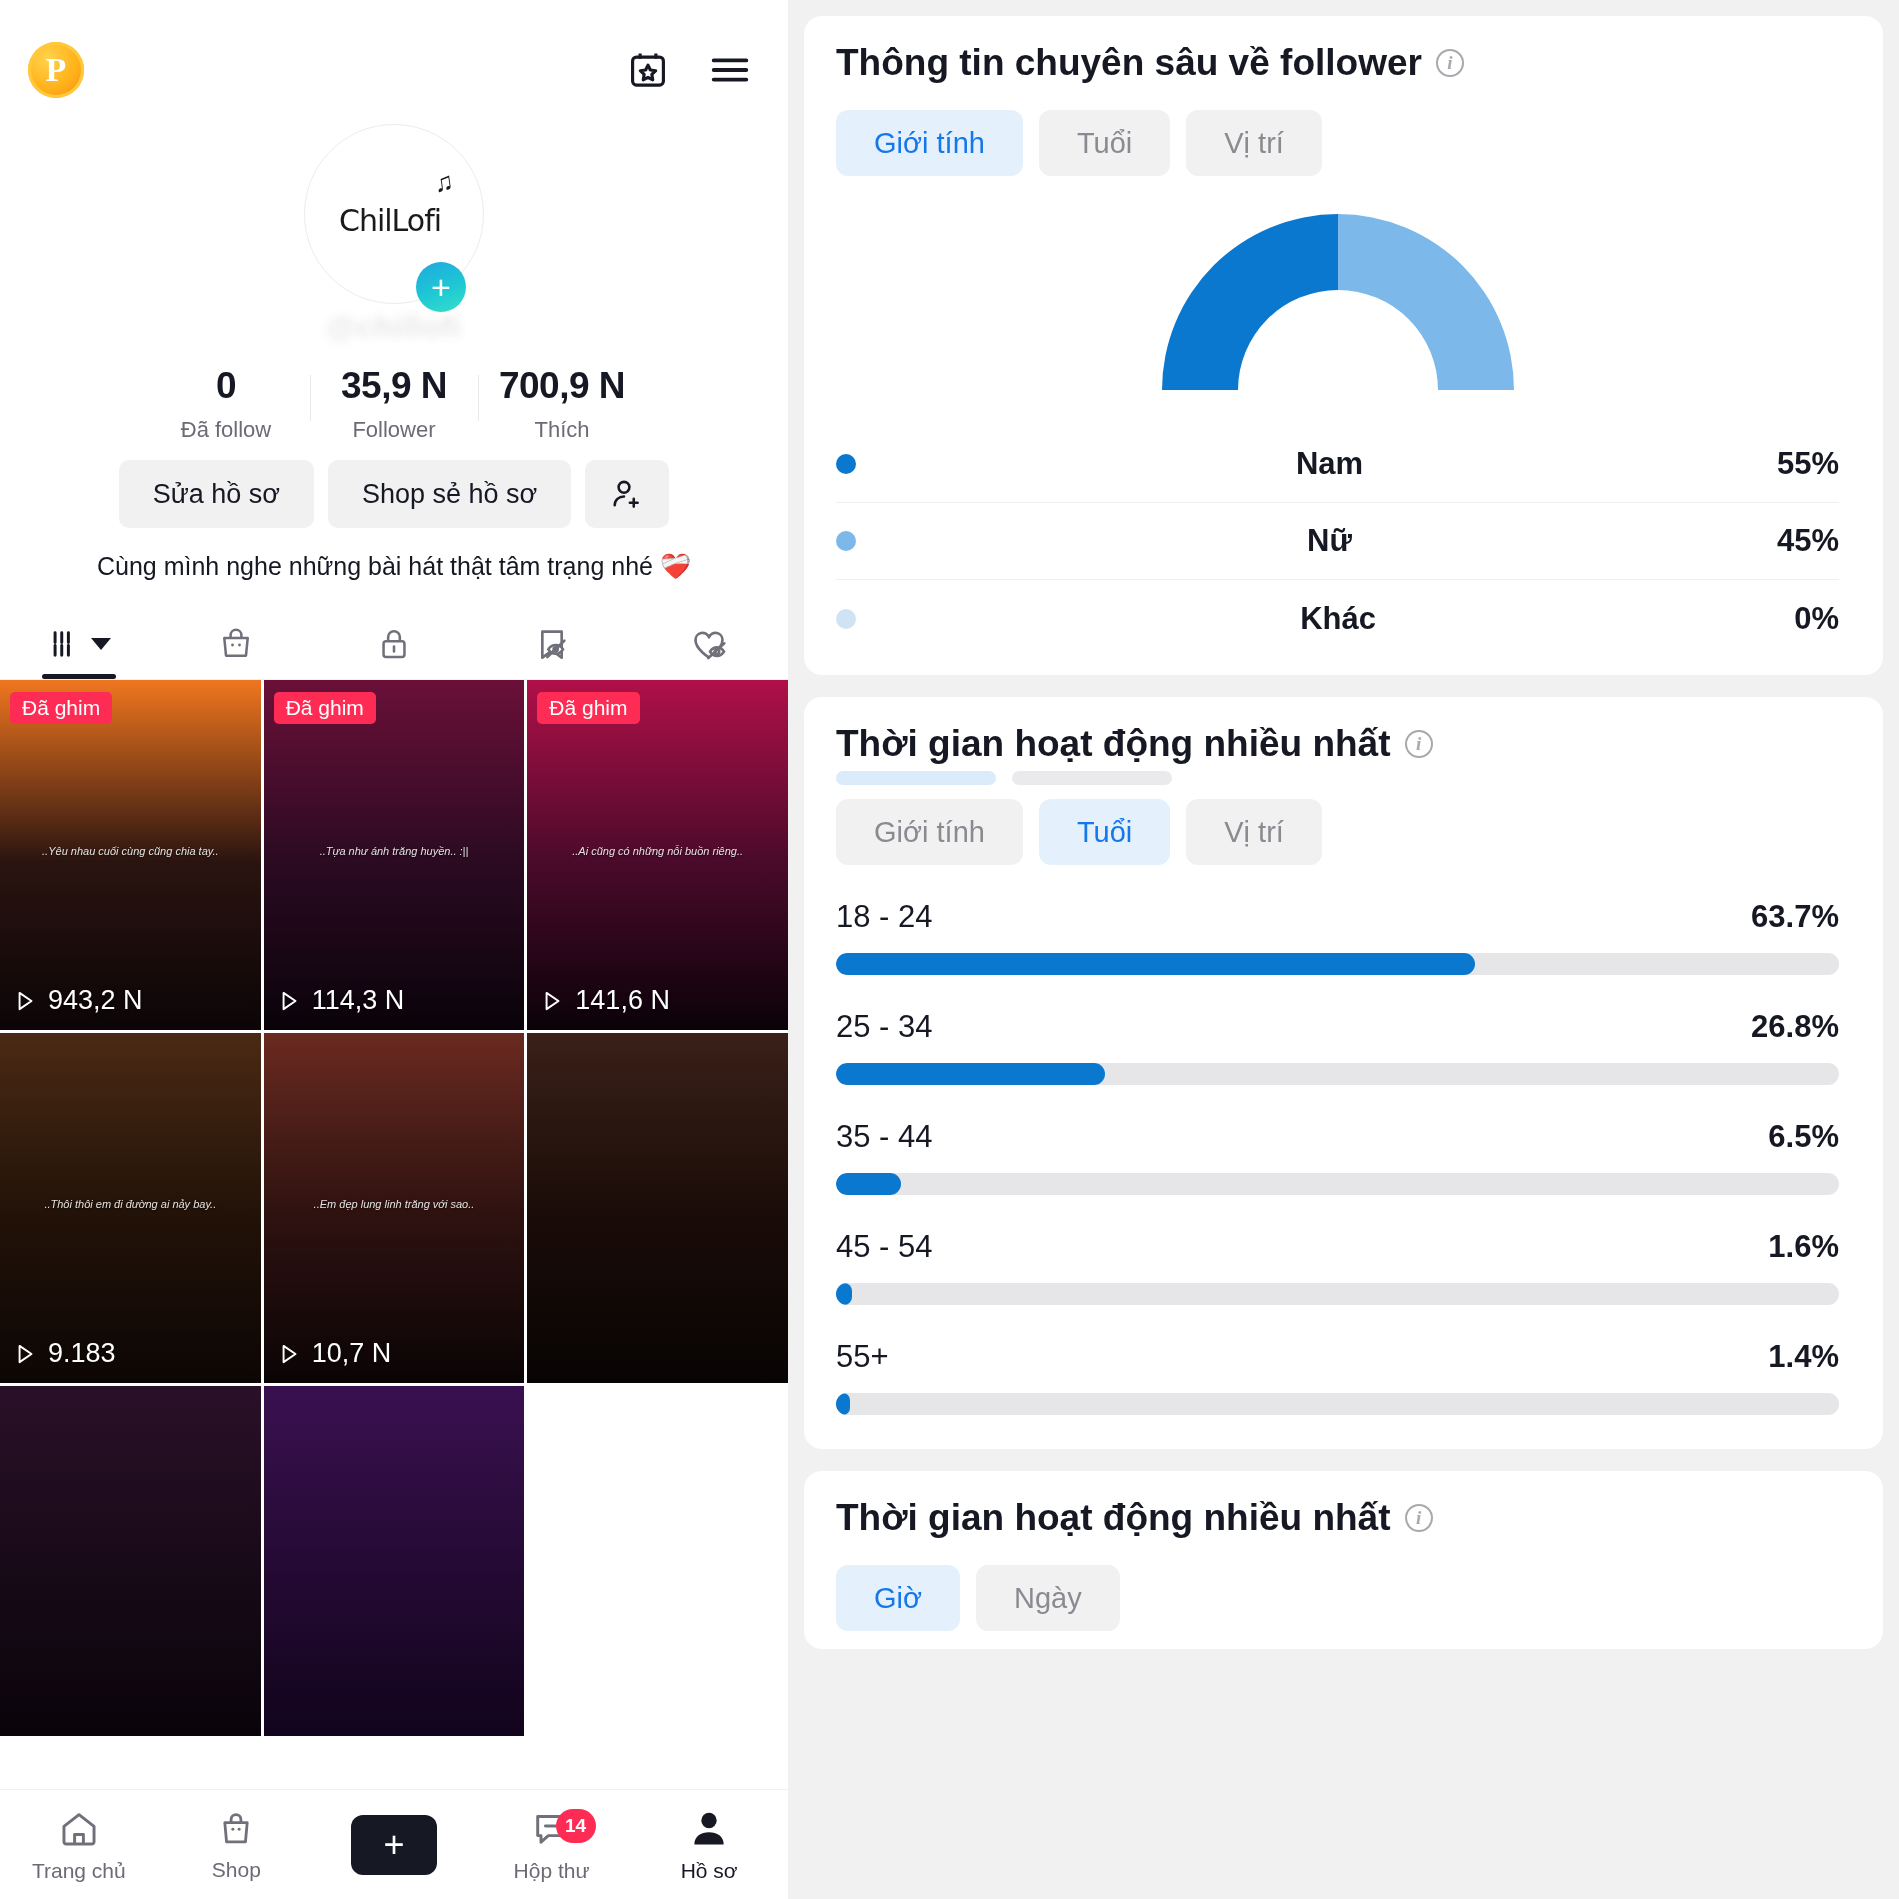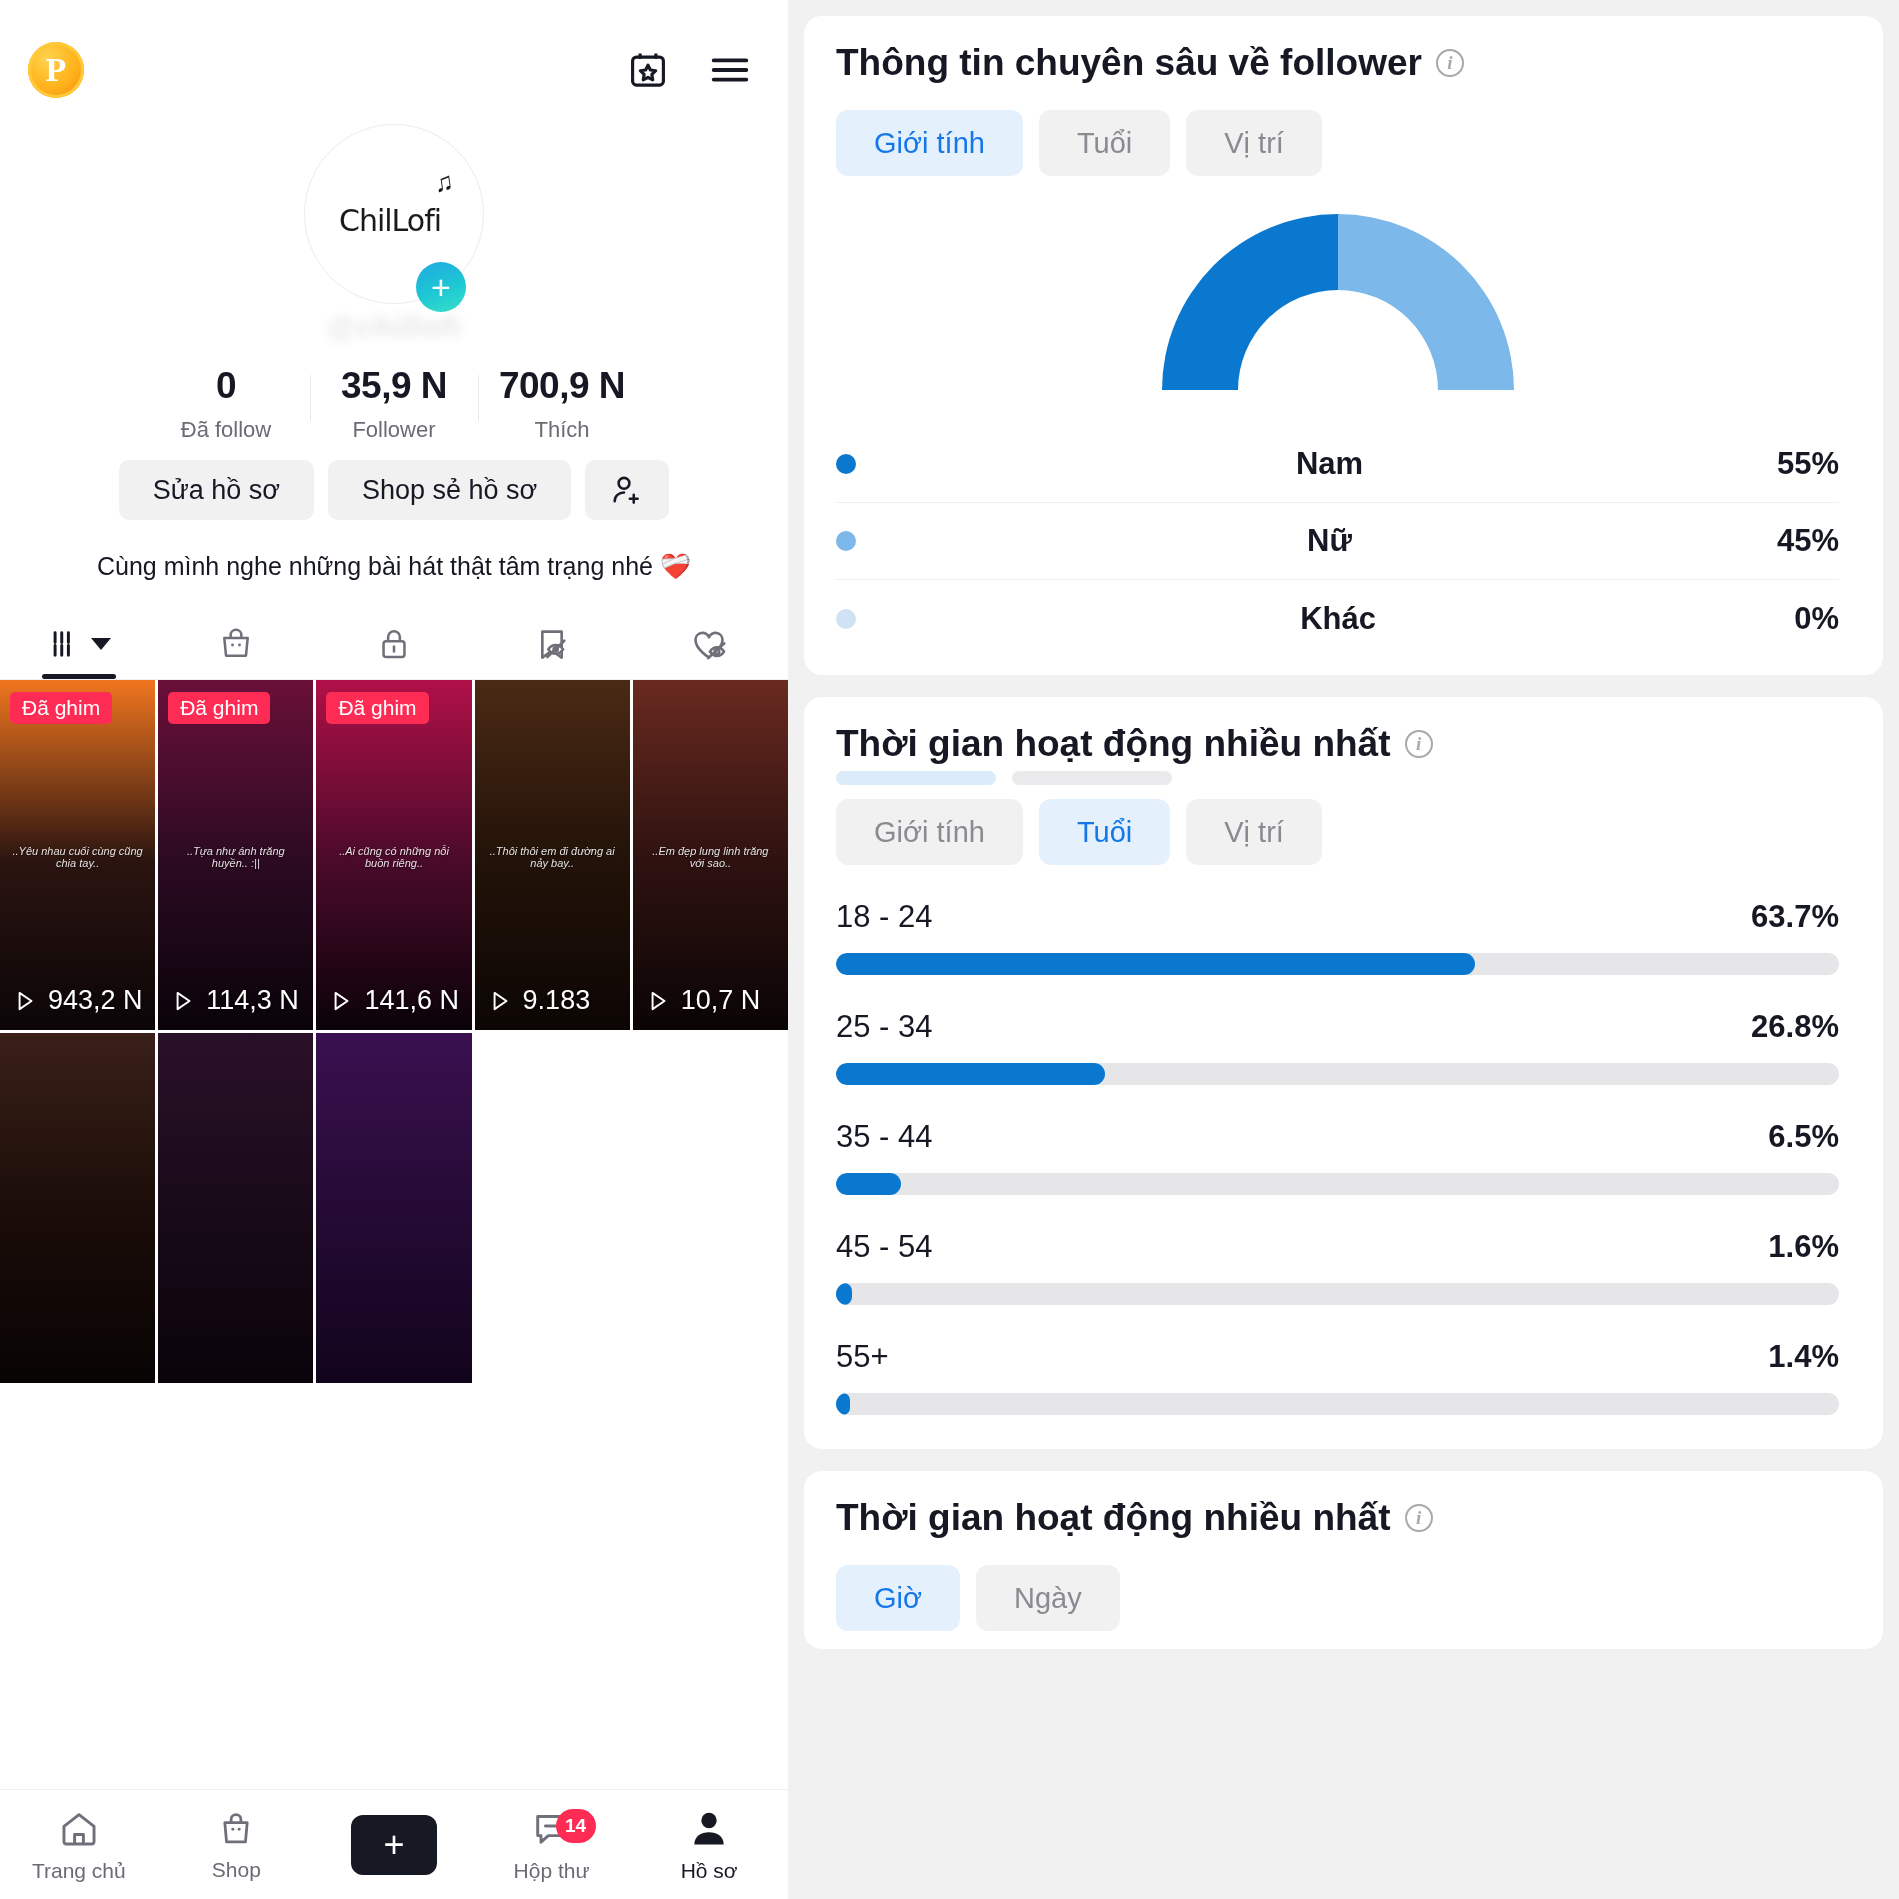--- a/index.html
+++ b/index.html
@@ -78,21 +78,21 @@
     width:1px; height: 46px; background:#e8e8e8;
   }
   .stat .num { font-size: 37px; font-weight: bold; color: #161823; letter-spacing: -0.5px; }
   .stat .lbl { font-size: 22px; color: #6b6b75; margin-top: 10px; }
 
   .actions {
     position: absolute; top: 460px; left: 0; width: 100%;
     display: flex; justify-content: center; gap: 14px;
   }
   .btn {
-    height: 60px; border-radius: 10px; background: #f1f1f2;
+    height: 68px; border-radius: 10px; background: #f1f1f2;
     display:flex; align-items:center; justify-content:center;
     font-size: 27px; color: #161823; padding: 0 34px;
   }
   .btn.square { width: 84px; padding: 0; }
 
   .bio {
     position: absolute; top: 552px; left: 0; width: 100%;
     text-align: center; font-size: 25px; color: #161823;
   }
 
@@ -106,21 +106,21 @@
     height: 100%; position: relative; gap: 8px;
   }
   .tab .underline {
     position: absolute; bottom: 0; left: 50%; transform: translateX(-50%);
     width: 74px; height: 5px; background: #161823; border-radius: 3px;
   }
   .caret { width:0;height:0;border-left:10px solid transparent;border-right:10px solid transparent;border-top:12px solid #161823; }
 
   .grid {
     position: absolute; top: 680px; left: 0; width: 100%;
-    display: grid; grid-template-columns: repeat(5, 1fr);
+    display: grid; grid-template-columns: repeat(3, 1fr);
     gap: 3px; background: #fff;
   }
   .cell { position: relative; width: 100%; height: 350px; overflow: hidden; }
   .cell .cap {
     position: absolute; top: 47%; left: 0; width: 100%;
     text-align: center; color: rgba(255,255,255,0.88);
     font-size: 11px; font-style: italic; padding: 0 12px;
     text-shadow: 0 1px 2px rgba(0,0,0,0.6);
   }
   .pin {

